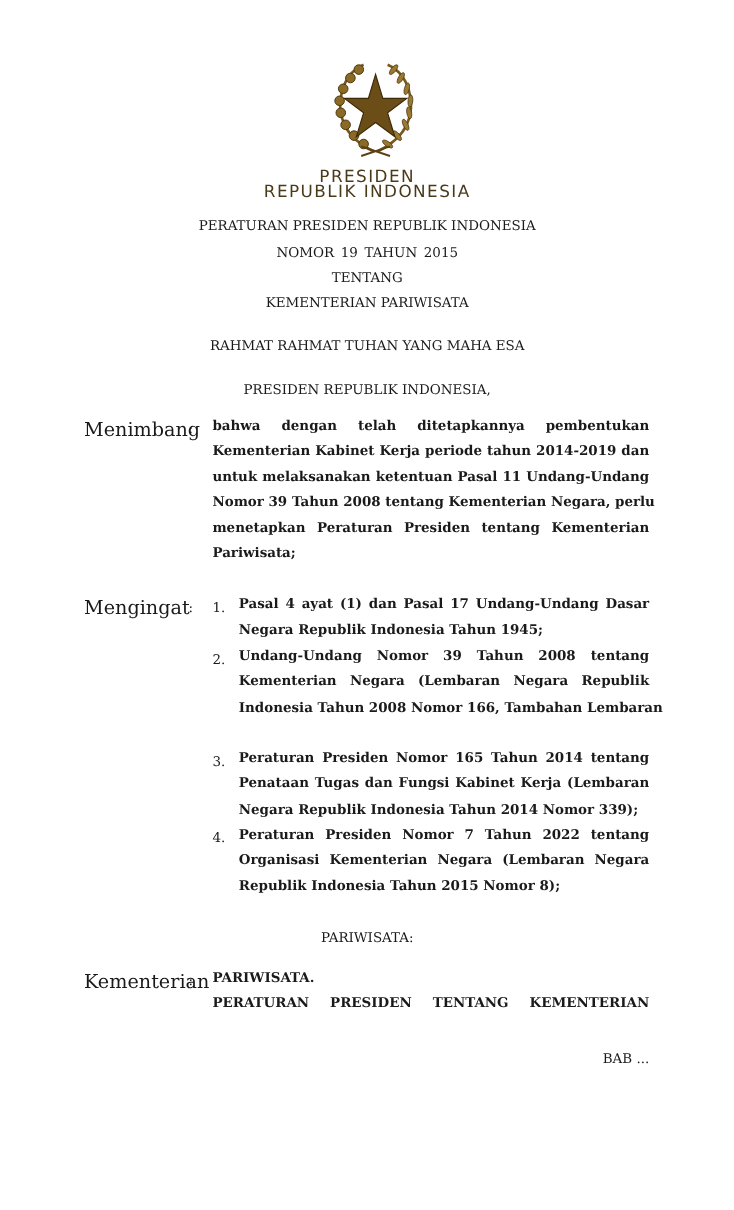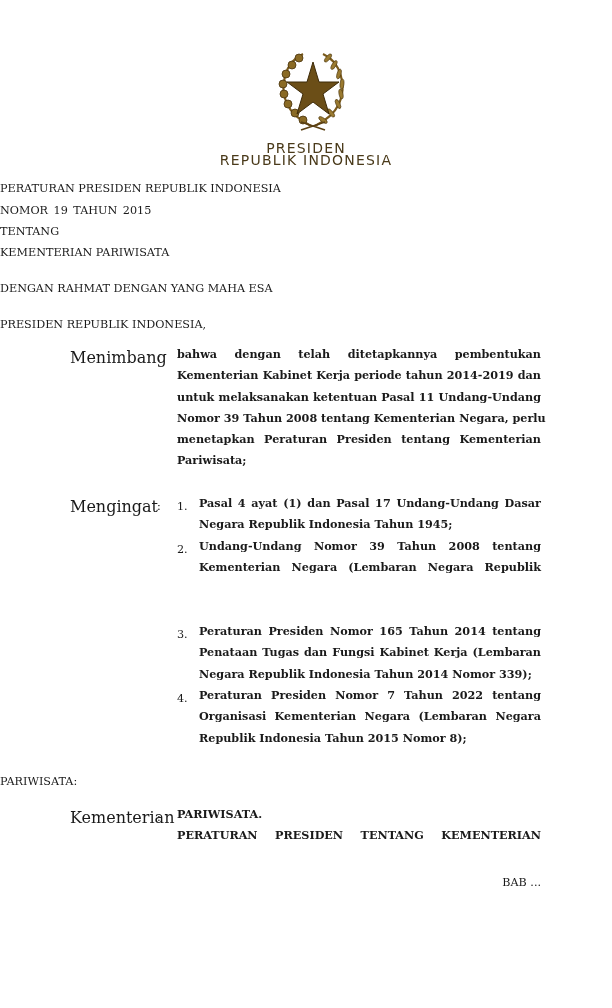--- a/index.html
+++ b/index.html
@@ -10,21 +10,21 @@
   }
   .emblem { position: absolute; left: 273px; top: 46px; width: 80px; height: 90px; }
   .emblem-caption {
     position: absolute; left: 0; width: 612px; text-align: center;
     font-family: "DejaVu Sans", "Liberation Sans", sans-serif;
     color: #4a3a1a; letter-spacing: 1.2px; font-size: 14px; line-height: 11px;
   }
   .cap1 { top: 143px; }
   .cap2 { top: 155px; }
   .center-line {
-    position: absolute; left: 0; width: 612px; text-align: left;
+    position: absolute; left: 0; width: 612px; text-align: center;
     font-size: 11.2px; line-height: 14px; white-space: nowrap;
   }
   .row-label { position: absolute; left: 70px; font-size: 16px; line-height: 14px; }
   .row-colon { position: absolute; left: 157px; font-size: 11.2px; line-height: 14px; }
   .para {
     position: absolute; left: 177px; width: 364px;
     font-size: 11.2px; line-height: 21.3px; text-align: justify;
     font-family: "DejaVu Serif", serif;
     font-weight: bold;
   }
@@ -67,21 +67,21 @@
     <polygon points="40,16 46,36 66,36 50,48 56,68 40,56 24,68 30,48 14,36 34,36" fill="#6b4e17" stroke="#3d2a08" stroke-width="1"></polygon>
   </svg>
 </div>
 <div class="emblem-caption cap1">PRESIDEN</div>
 <div class="emblem-caption cap2">REPUBLIK INDONESIA</div>
 
 <div class="center-line" style="top:182px">PERATURAN PRESIDEN REPUBLIK INDONESIA</div>
 <div class="center-line" style="top:204px; word-spacing:2px">NOMOR  19  TAHUN  2015</div>
 <div class="center-line" style="top:225px">TENTANG</div>
 <div class="center-line" style="top:246px">KEMENTERIAN PARIWISATA</div>
-<div class="center-line" style="top:282px">DENGAN RAHMAT DENGAN YANG MAHA ESA</div>
+<div class="center-line" style="top:282px">RAHMAT RAHMAT TUHAN YANG MAHA ESA</div>
 <div class="center-line" style="top:318px">PRESIDEN REPUBLIK INDONESIA,</div>
 
 <div class="row-label" style="top:351px">Menimbang</div>
 <div class="row-colon" style="top:351px">:</div>
 <div class="para" style="top:344px">
   <span class="para-line">bahwa dengan telah ditetapkannya pembentukan</span>
   <span class="para-line">Kementerian Kabinet Kerja periode tahun 2014-2019 dan</span>
   <span class="para-line">untuk melaksanakan ketentuan Pasal 11 Undang-Undang</span>
   <span class="para-line">Nomor 39 Tahun 2008 tentang Kementerian Negara, perlu</span>
   <span class="para-line">menetapkan Peraturan Presiden tentang Kementerian</span>
@@ -94,20 +94,21 @@
 <div class="list-num" style="top:500px">1.</div>
 <div class="para list-body" style="top:493px">
   <span class="para-line">Pasal 4 ayat (1) dan Pasal 17 Undang-Undang Dasar</span>
   <span class="para-line last">Negara Republik Indonesia Tahun 1945;</span>
 </div>
 
 <div class="list-num" style="top:543px">2.</div>
 <div class="para list-body" style="top:536px">
   <span class="para-line">Undang-Undang Nomor 39 Tahun 2008 tentang</span>
   <span class="para-line">Kementerian Negara (Lembaran Negara Republik</span>
+  <span class="para-line">Indonesia Tahun 2008 Nomor 166, Tambahan Lembaran</span>
 </div>
 
 <div class="list-num" style="top:628px">3.</div>
 <div class="para list-body" style="top:621px">
   <span class="para-line">Peraturan Presiden Nomor 165 Tahun 2014 tentang</span>
   <span class="para-line">Penataan Tugas dan Fungsi Kabinet Kerja (Lembaran</span>
   <span class="para-line last">Negara Republik Indonesia Tahun 2014 Nomor 339);</span>
 </div>
 
 <div class="list-num" style="top:692px">4.</div>

